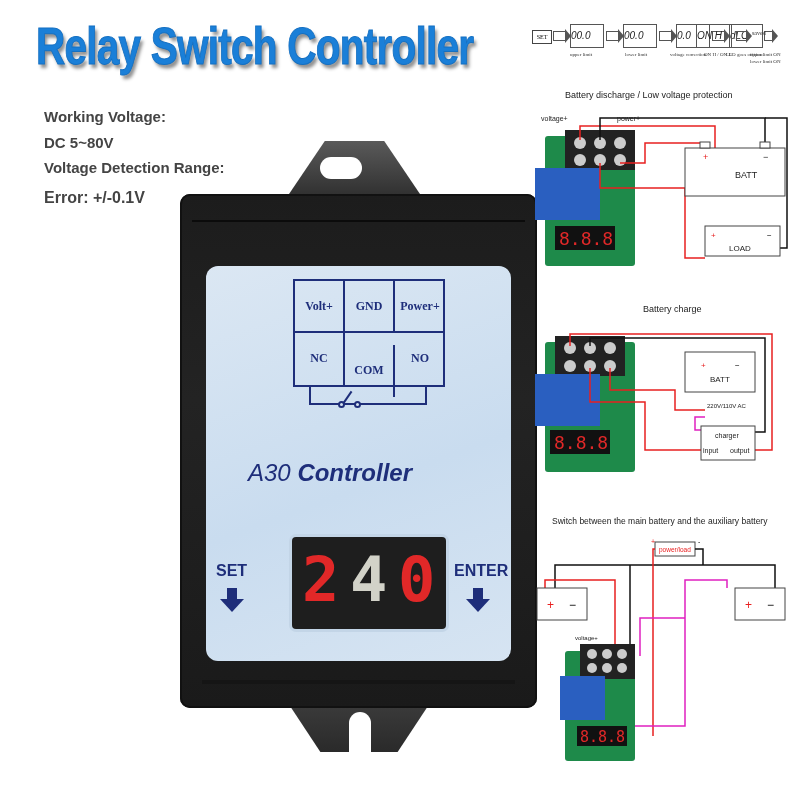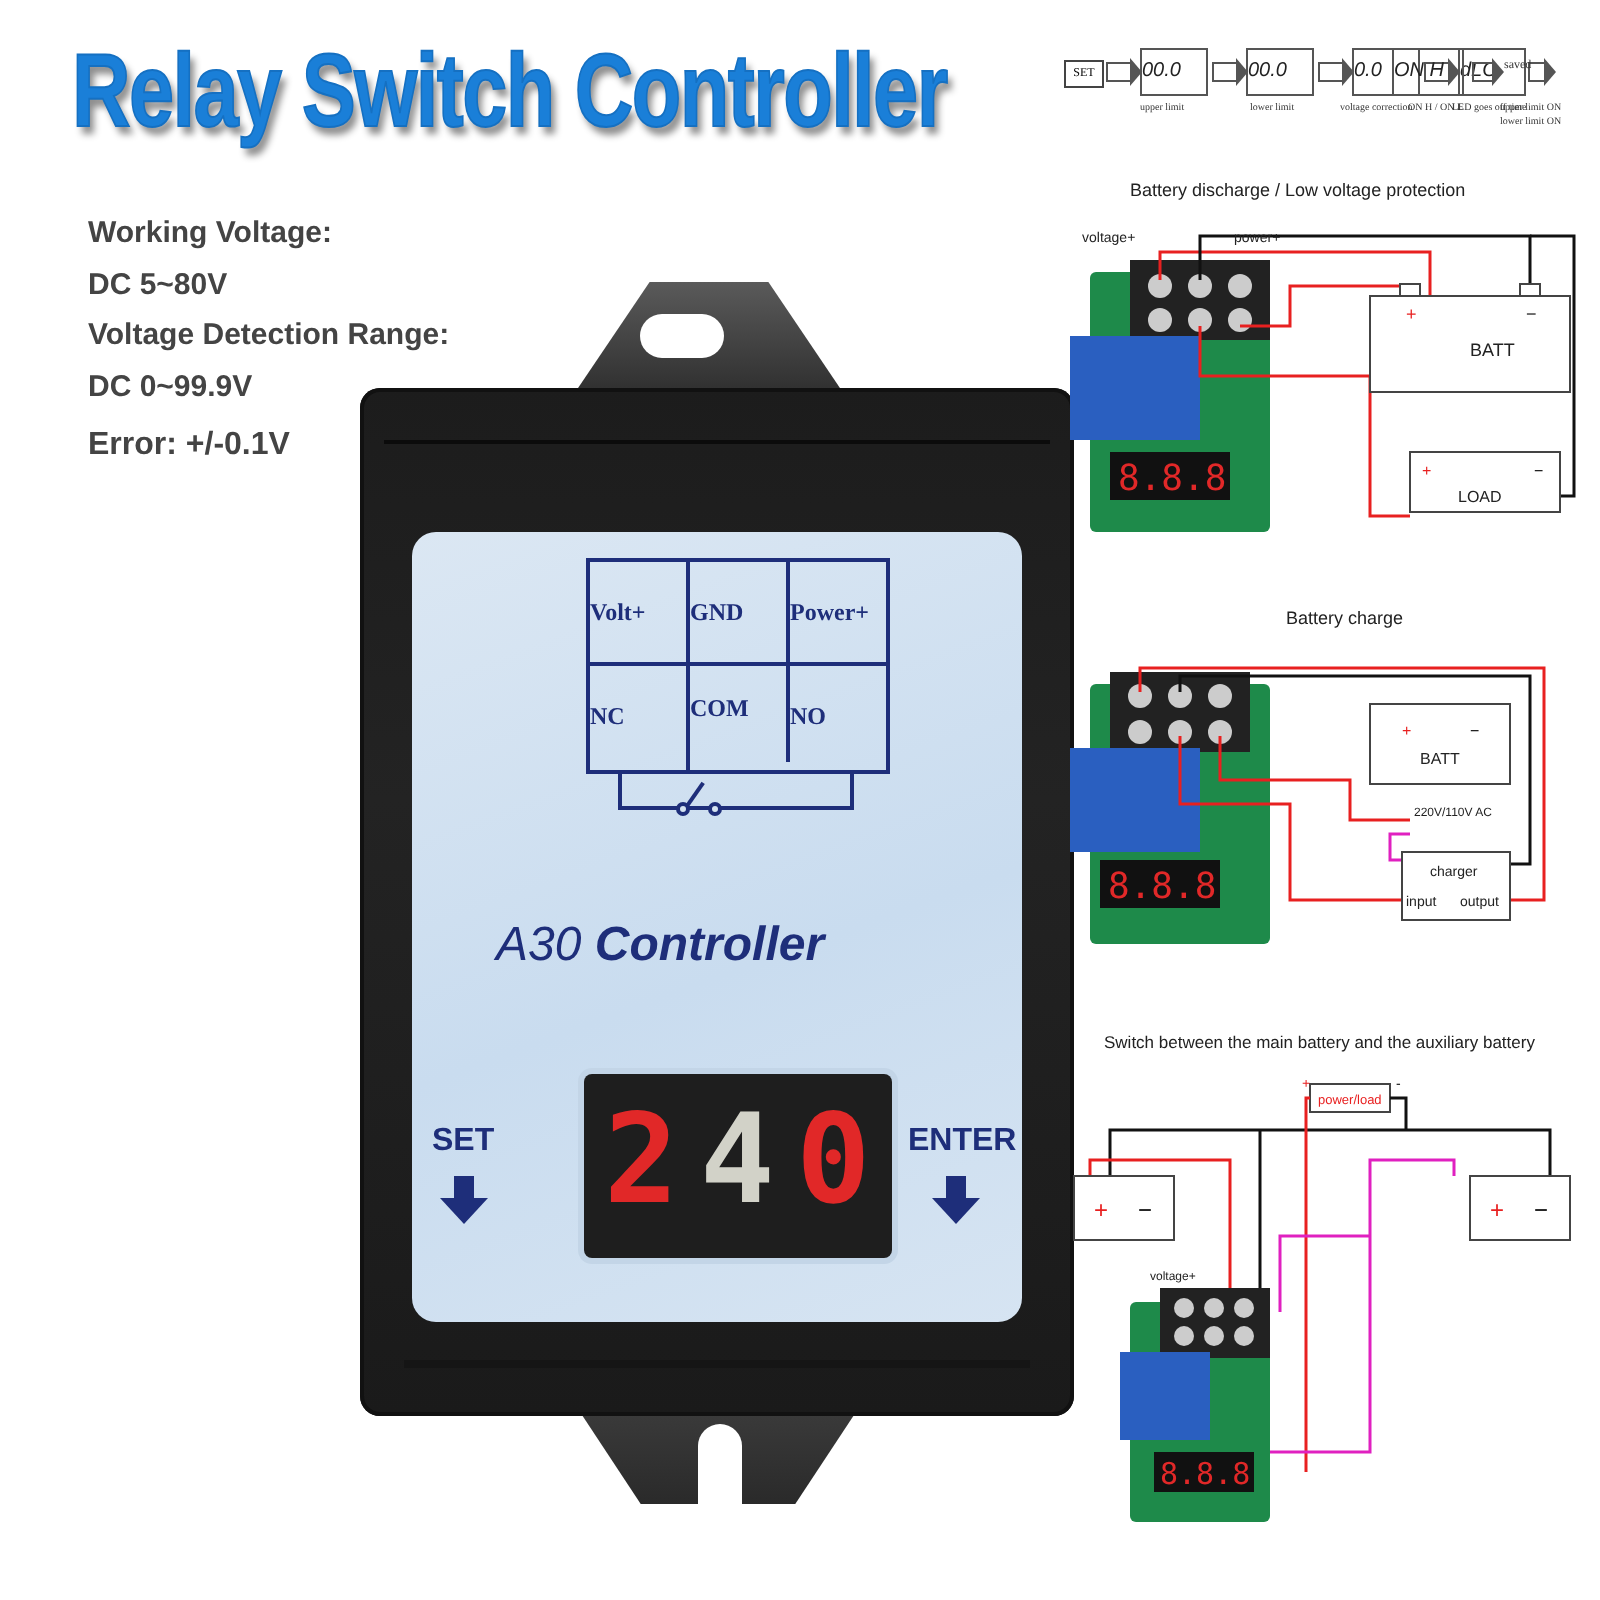--- a/index.html
+++ b/index.html
@@ -32,21 +32,21 @@
   .tab-hole { position: absolute; left: 320px; top: 157px; width: 42px; height: 22px; background: #fff; border-radius: 11px; }
   .tab-bot { position: absolute; left: 290px; top: 706px; width: 138px; height: 46px; background: linear-gradient(180deg,#3a3a3a,#2a2a2a); clip-path: polygon(0 0,100% 0,78% 100%,22% 100%); }
   .tab-slot { position: absolute; left: 349px; top: 712px; width: 22px; height: 42px; background: #fff; border-radius: 11px 11px 0 0; }
 
   .case { position: absolute; left: 180px; top: 194px; width: 357px; height: 514px; background: linear-gradient(180deg,#1c1c1c,#232323 40%,#1a1a1a); border-radius: 10px; box-shadow: inset 0 0 0 2px #111; }
   .case-rim-top { position: absolute; left: 12px; top: 22px; right: 12px; height: 6px; border-bottom: 2px solid #0b0b0b; }
   .case-rim-bot { position: absolute; left: 22px; bottom: 24px; right: 22px; height: 4px; background: #151515; }
   .panel { position: absolute; left: 26px; top: 72px; width: 305px; height: 395px; background: linear-gradient(160deg,#dbe7f3,#c9dcef 55%,#d6e4f2); border-radius: 12px; }
 
   .term { position: absolute; left: 87px; top: 13px; width: 152px; height: 108px; border: 2px solid #1e2e7a; }
-  .term .cell { position: absolute; width: 50px; height: 52px; border-right: 2px solid #1e2e7a; border-bottom: 2px solid #1e2e7a; font-family: "Liberation Serif", serif; font-weight: 700; font-size: 12px; color: #1e2e7a; text-align: left; line-height: 50px; }
+  .term .cell { position: absolute; width: 50px; height: 52px; border-right: 2px solid #1e2e7a; border-bottom: 2px solid #1e2e7a; font-family: "Liberation Serif", serif; font-weight: 700; font-size: 12px; color: #1e2e7a; text-align: center; line-height: 50px; }
   .switch-wire { position: absolute; left: 103px; top: 121px; width: 118px; height: 18px; border: 2px solid #1e2e7a; border-top: none; }
   .sw-dot { position: absolute; width: 7px; height: 7px; border: 2px solid #1e2e7a; border-radius: 50%; background: #d5e3f1; }
   .sw-arm { position: absolute; left: 140px; top: 124px; width: 2px; height: 16px; background: #1e2e7a; transform: rotate(35deg); }
 
   .brand { position: absolute; left: 42px; top: 193px; font-size: 24px; color: #1e2e7a; font-style: italic; white-space: nowrap; }
   .brand b { font-weight: 900; }
 
   .display { position: absolute; left: 86px; top: 271px; width: 154px; height: 92px; background: #1e1e1e; border-radius: 4px; box-shadow: 0 0 0 3px #c3d5e7; }
   .digit { position: absolute; top: 12px; width: 36px; height: 62px; font-family: "DejaVu Sans Mono", monospace; font-size: 62px; line-height: 62px; font-weight: 700; color: #e12828; text-align: center; }
 
@@ -61,21 +61,20 @@
 </style>
 </head>
 <body>
 
 <div class="title">Relay Switch Controller</div>
 
 <div class="specs">
   <div>Working Voltage:</div>
   <div>DC 5~80V</div>
   <div>Voltage Detection Range:</div>
-  <div>DC 0~99.9V</div>
   <div class="err">Error: +/-0.1V</div>
 </div>
 
 <div class="flow">
   <div class="start">SET</div>
   <div class="arr" style="left:23px"></div>
   <div class="box" style="left:40px">00.0</div>
   <div class="arr" style="left:76px"></div>
   <div class="box" style="left:93px">00.0</div>
   <div class="arr" style="left:129px"></div>
@@ -105,21 +104,21 @@
 
 <div class="case">
   <div class="case-rim-top"></div>
   <div class="case-rim-bot"></div>
   <div class="panel">
     <div class="term">
       <div class="cell" style="left:0;top:0">Volt+</div>
       <div class="cell" style="left:50px;top:0">GND</div>
       <div class="cell" style="left:100px;top:0;border-right:none">Power+</div>
       <div class="cell" style="left:0;top:52px;border-bottom:none">NC</div>
-      <div class="cell" style="left:50px;top:48px;border-bottom:none">COM</div>
+      <div class="cell" style="left:50px;top:64px;border-bottom:none">COM</div>
       <div class="cell" style="left:100px;top:52px;border-right:none;border-bottom:none">NO</div>
     </div>
     <div class="switch-wire"></div>
     <div class="sw-arm"></div>
     <div class="sw-dot" style="left:132px;top:135px"></div>
     <div class="sw-dot" style="left:148px;top:135px"></div>
 
     <div class="brand">
       <span>A30</span>&nbsp;<b>Controller</b>
     </div>

